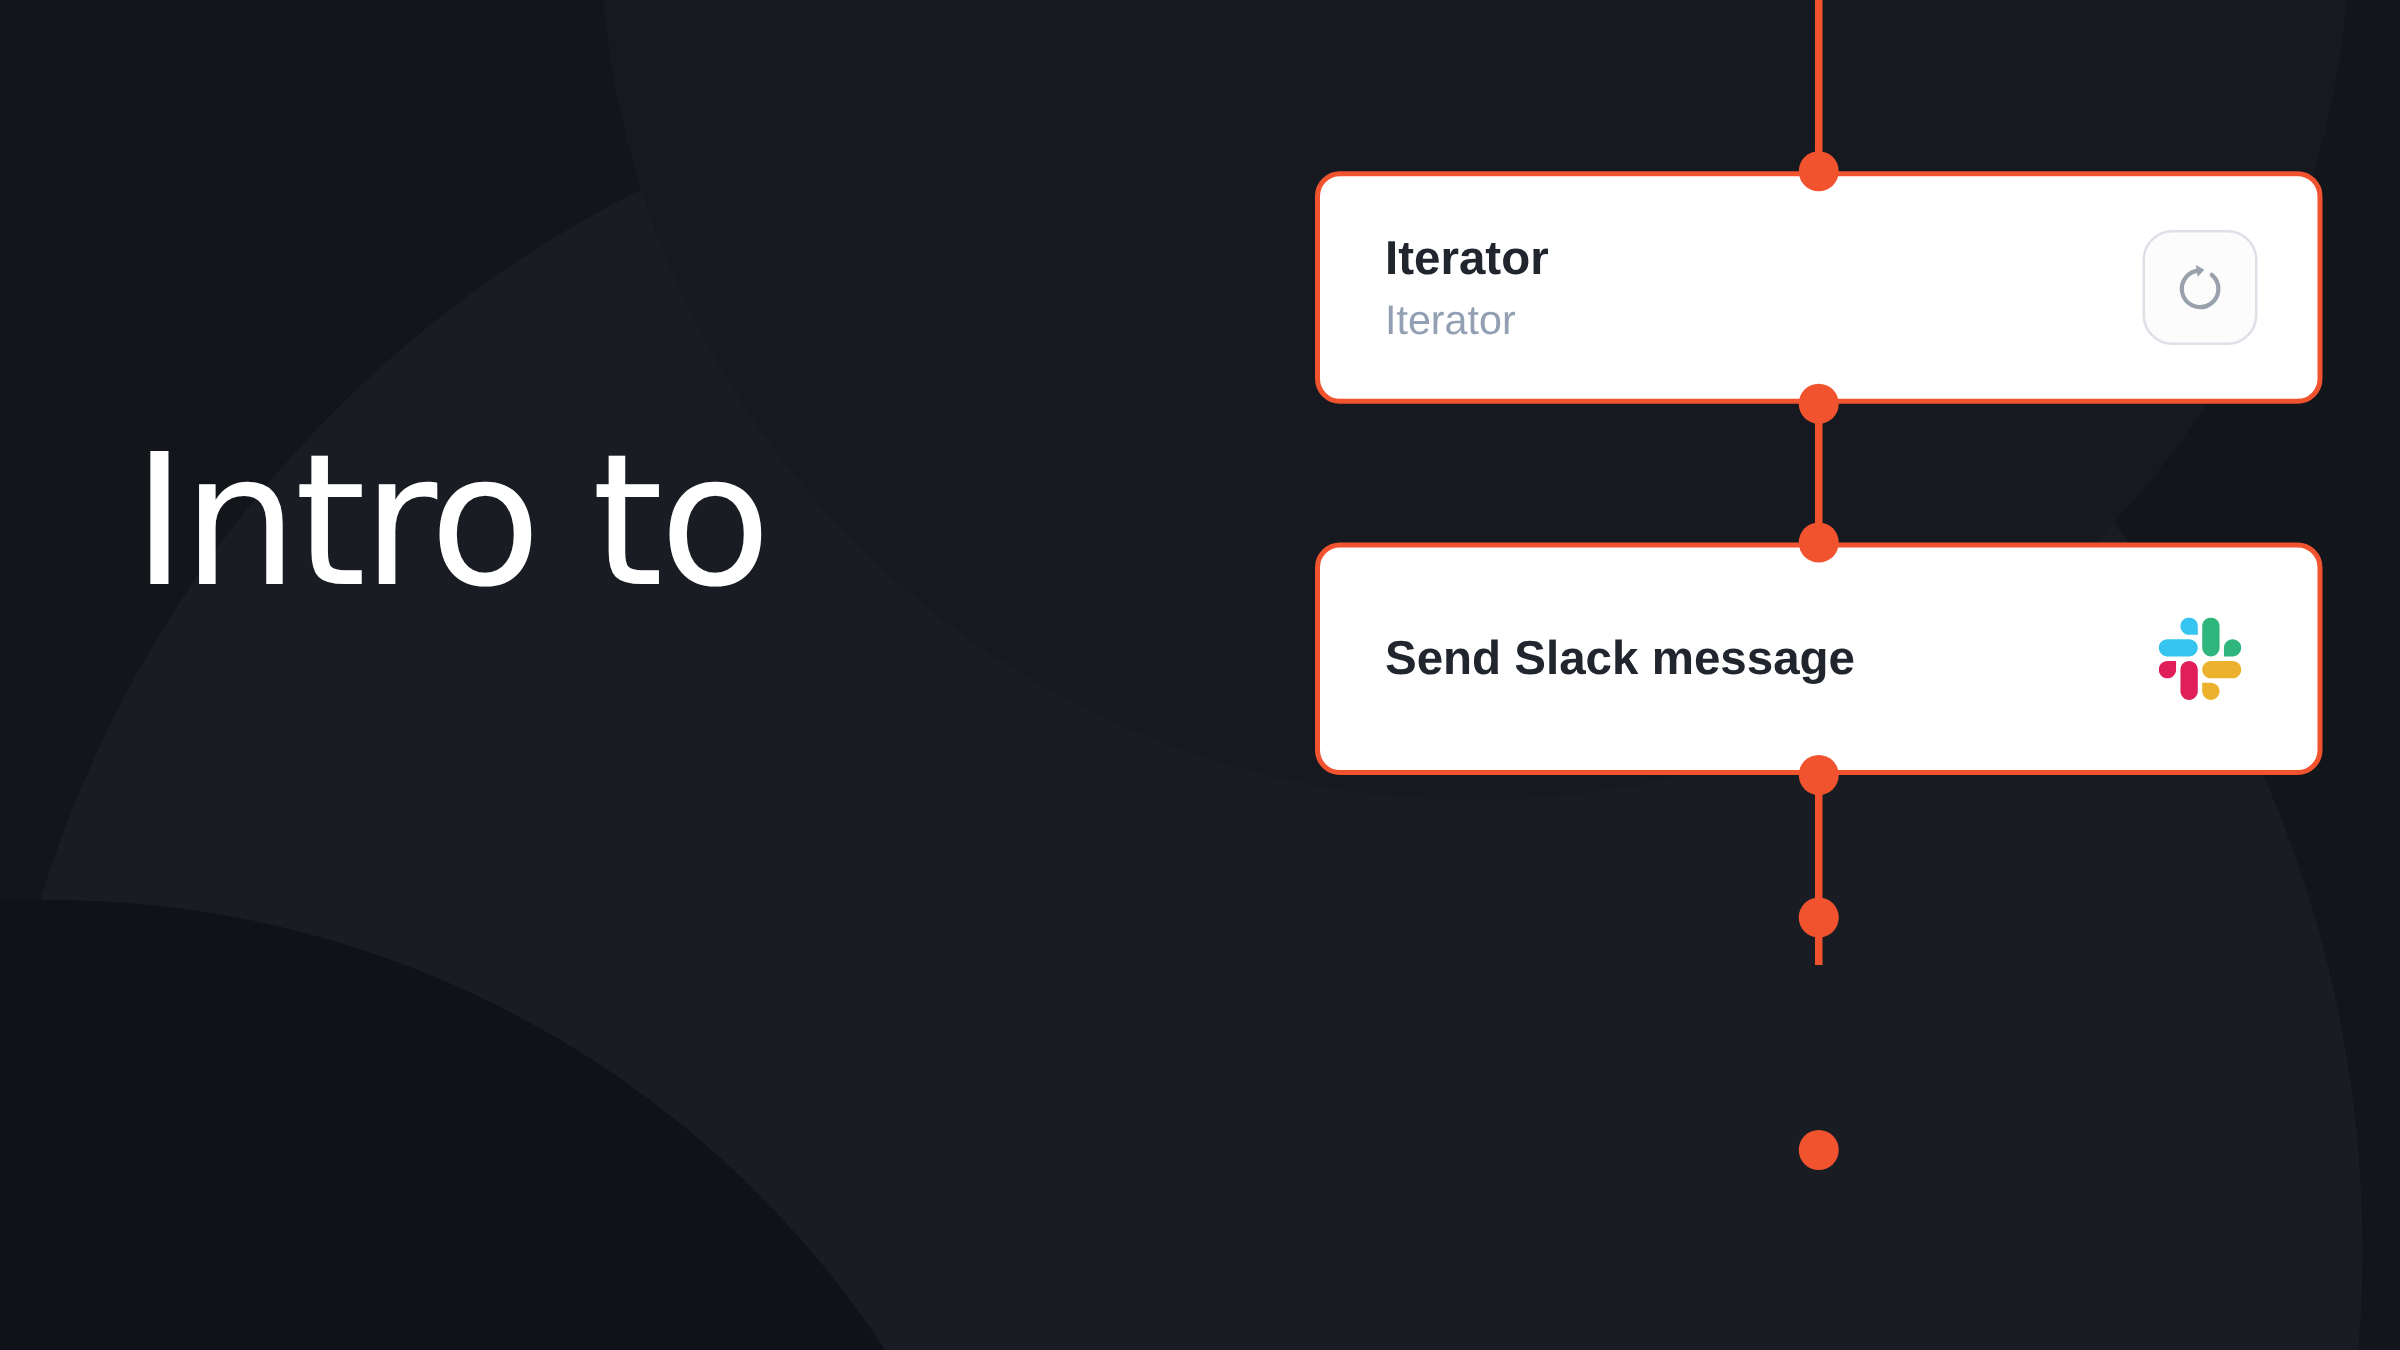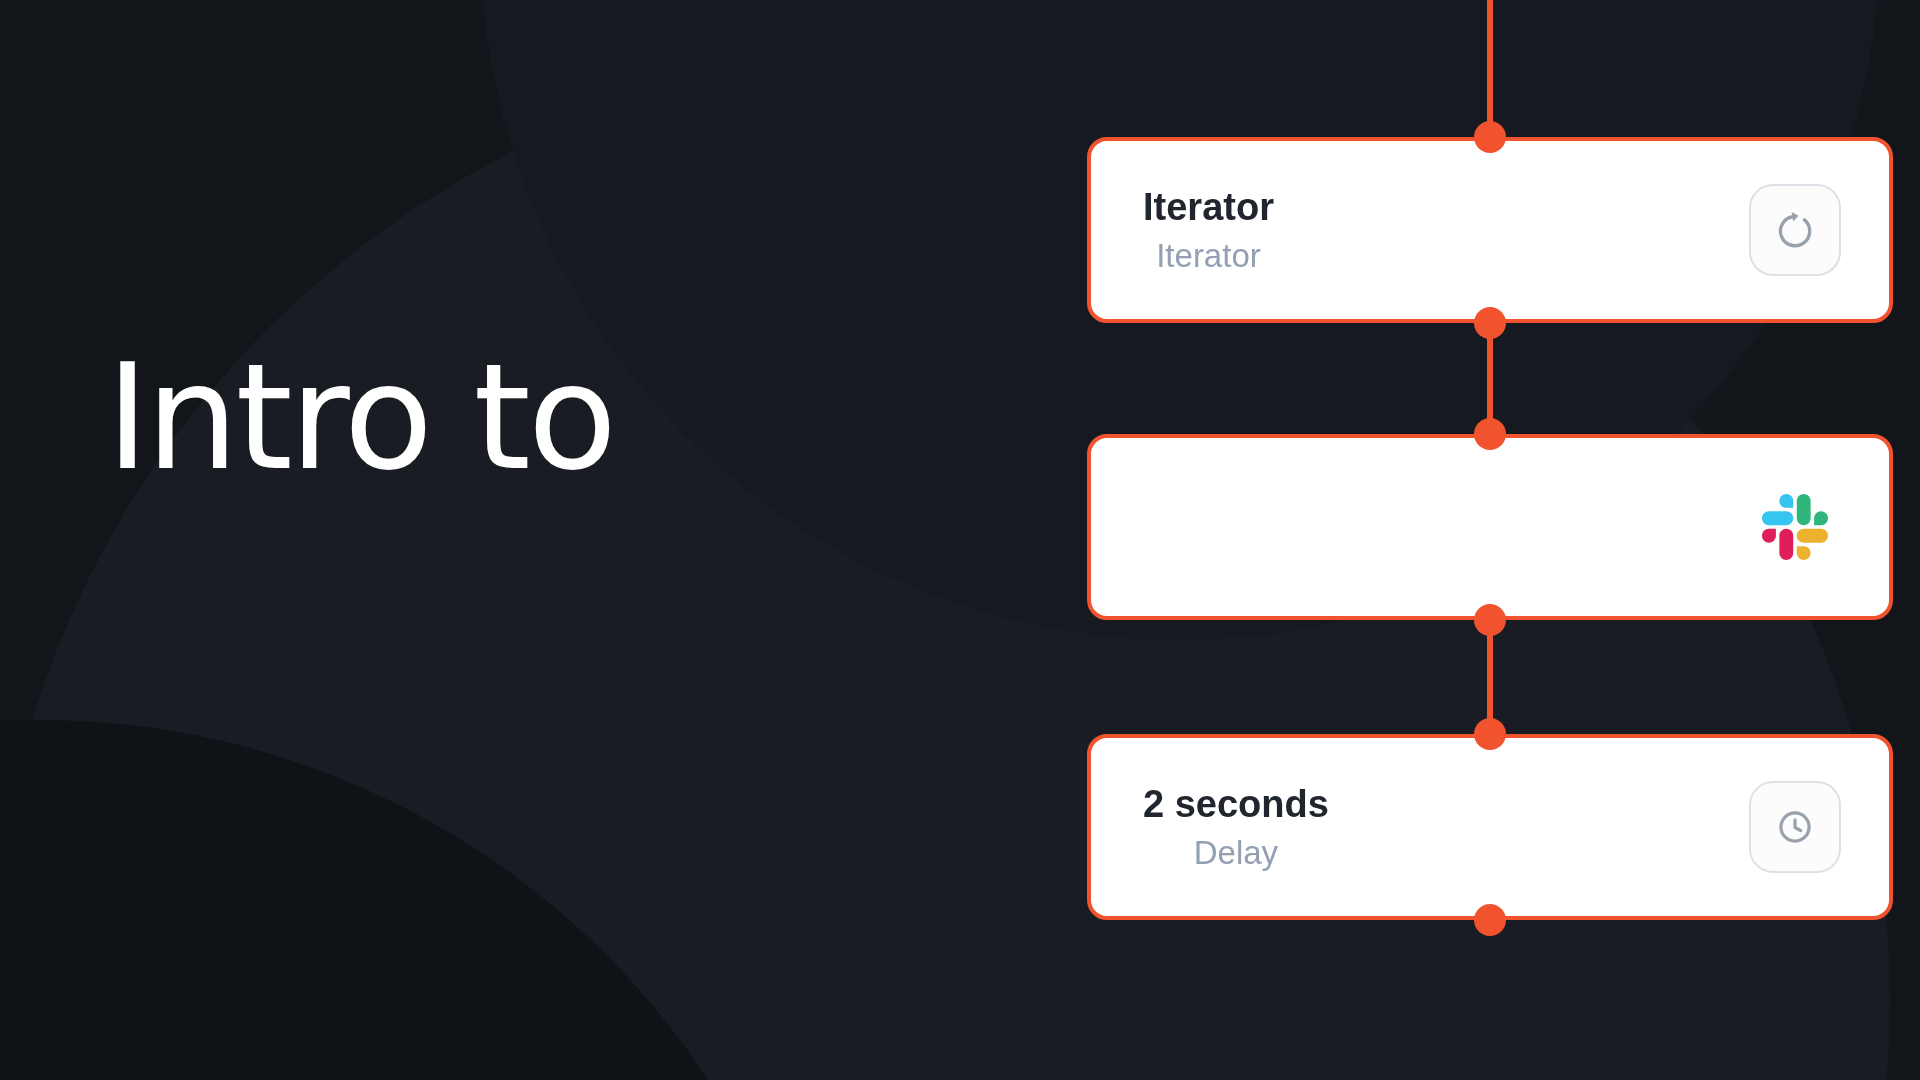--- a/index.html
+++ b/index.html
@@ -19,21 +19,21 @@
   
   .title {
     position:absolute; left:106px; top:330px; z-index:1;
     font-family:"DejaVu Sans","Liberation Sans",sans-serif;
     font-weight:400; font-size:146px; line-height:1.2;
     letter-spacing:-3px;
     color: var(--title-color, #ffffff);
   }
 
   
-  .flow { position:absolute; left:1087px; top:0; width:806px; height:772px; z-index:1;text-align:center; }
+  .flow { position:absolute; left:1052px; top:0; width:806px; height:772px; z-index:1; }
   .flow-line {
     position:absolute; left:calc(50% - 3px); top:0; width:6px; height:100%;
     background: var(--accent, #f1532e); z-index:1;
   }
   .step-card {
     position:absolute; left:0; width:100%; height:186px;
     background: var(--card-background, #ffffff);
     border:4px solid var(--accent, #f1532e);
     border-radius:20px;
     display:flex; align-items:center; justify-content:space-between;
@@ -84,47 +84,36 @@
     <div class="icon-box">
       <svg class="icon-glyph" viewBox="0 0 48 48" width="54" height="54">
         <path d="M32.4 15.0 A13 13 0 1 1 21.7 12.2" fill="none" stroke="currentColor" stroke-width="3" stroke-linecap="round"></path>
         <polygon points="27.1,11.3 22.4,16.4 21.0,8.0" fill="currentColor"></polygon>
       </svg>
     </div>
   </div>
 
   <div class="step-card" style="top:434px">
     <div class="step-text">
+      <div class="step-title">Send Slack message</div>
     </div>
     <div class="icon-box borderless">
       <svg viewBox="0 0 122.8 122.8" width="66" height="66">
         <path d="M25.8 77.6c0 7.1-5.8 12.9-12.9 12.9S0 84.7 0 77.6s5.8-12.9 12.9-12.9h12.9v12.9z" fill="#E01E5A"></path>
         <path d="M32.3 77.6c0-7.1 5.8-12.9 12.9-12.9s12.9 5.8 12.9 12.9v32.3c0 7.1-5.8 12.9-12.9 12.9s-12.9-5.8-12.9-12.9V77.6z" fill="#E01E5A"></path>
         <path d="M45.2 25.8c-7.1 0-12.9-5.8-12.9-12.9S38.1 0 45.2 0s12.9 5.8 12.9 12.9v12.9H45.2z" fill="#36C5F0"></path>
         <path d="M45.2 32.3c7.1 0 12.9 5.8 12.9 12.9s-5.8 12.9-12.9 12.9H12.9C5.8 58.1 0 52.3 0 45.2s5.8-12.9 12.9-12.9h32.3z" fill="#36C5F0"></path>
         <path d="M97 45.2c0-7.1 5.8-12.9 12.9-12.9s12.9 5.8 12.9 12.9-5.8 12.9-12.9 12.9H97V45.2z" fill="#2EB67D"></path>
         <path d="M90.5 45.2c0 7.1-5.8 12.9-12.9 12.9s-12.9-5.8-12.9-12.9V12.9C64.7 5.8 70.5 0 77.6 0s12.9 5.8 12.9 12.9v32.3z" fill="#2EB67D"></path>
         <path d="M77.6 97c7.1 0 12.9 5.8 12.9 12.9s-5.8 12.9-12.9 12.9-12.9-5.8-12.9-12.9V97h12.9z" fill="#ECB22E"></path>
         <path d="M77.6 90.5c-7.1 0-12.9-5.8-12.9-12.9s5.8-12.9 12.9-12.9h32.3c7.1 0 12.9 5.8 12.9 12.9s-5.8 12.9-12.9 12.9H77.6z" fill="#ECB22E"></path>
       </svg>
     </div>
   </div>
 
-  <div class="step-card" style="top:734px">
-    <div class="step-text">
-      <div class="step-title">2 seconds</div>
-      <div class="step-subtitle">Delay</div>
-    </div>
-    <div class="icon-box">
-      <svg class="icon-glyph" viewBox="0 0 48 48" width="52" height="52">
-        <circle cx="24" cy="24" r="13" fill="none" stroke="currentColor" stroke-width="3"></circle>
-        <path d="M24 17.5 L24 24.5 L29.3 27.2" fill="none" stroke="currentColor" stroke-width="3" stroke-linecap="round" stroke-linejoin="round"></path>
-      </svg>
-    </div>
-  </div>
 
   <div class="node" style="top:121px"></div>
   <div class="node" style="top:307px"></div>
   <div class="node" style="top:418px"></div>
   <div class="node" style="top:604px"></div>
   <div class="node" style="top:718px"></div>
   <div class="node" style="top:904px"></div>
 </section>
 
 </body></html>

